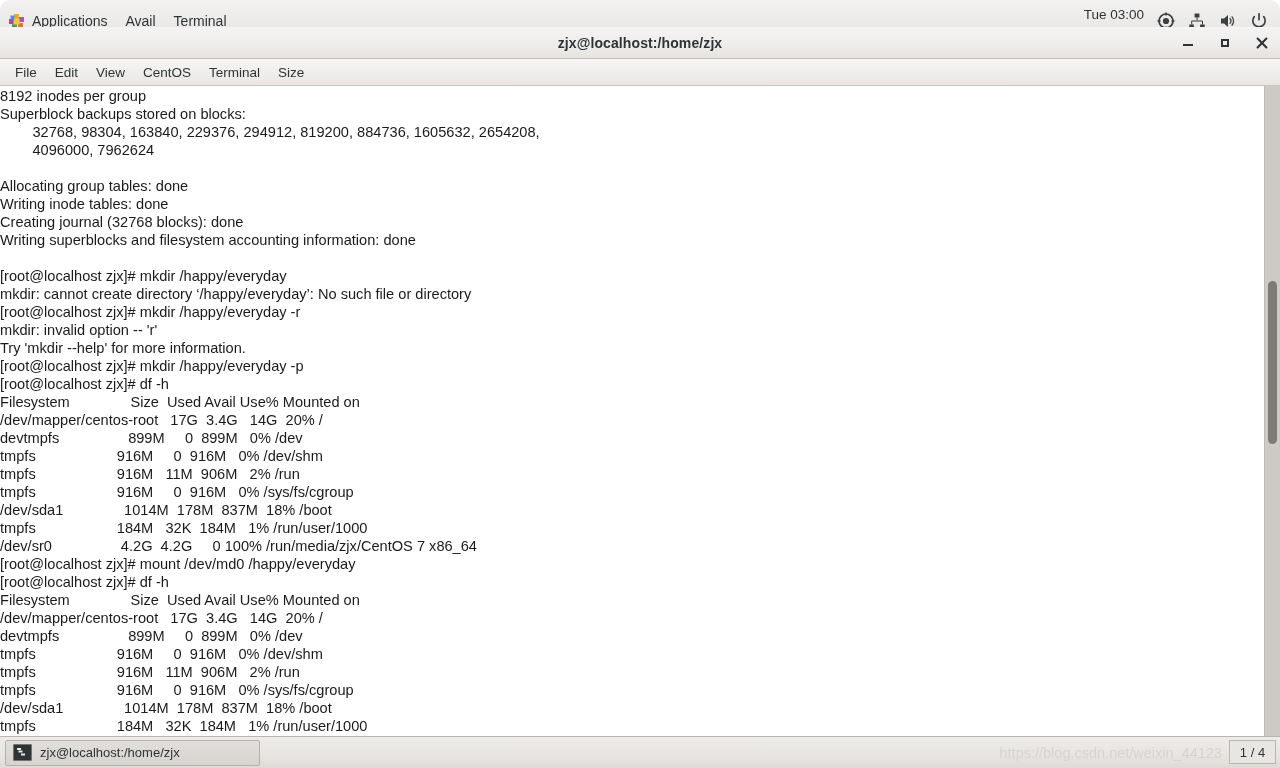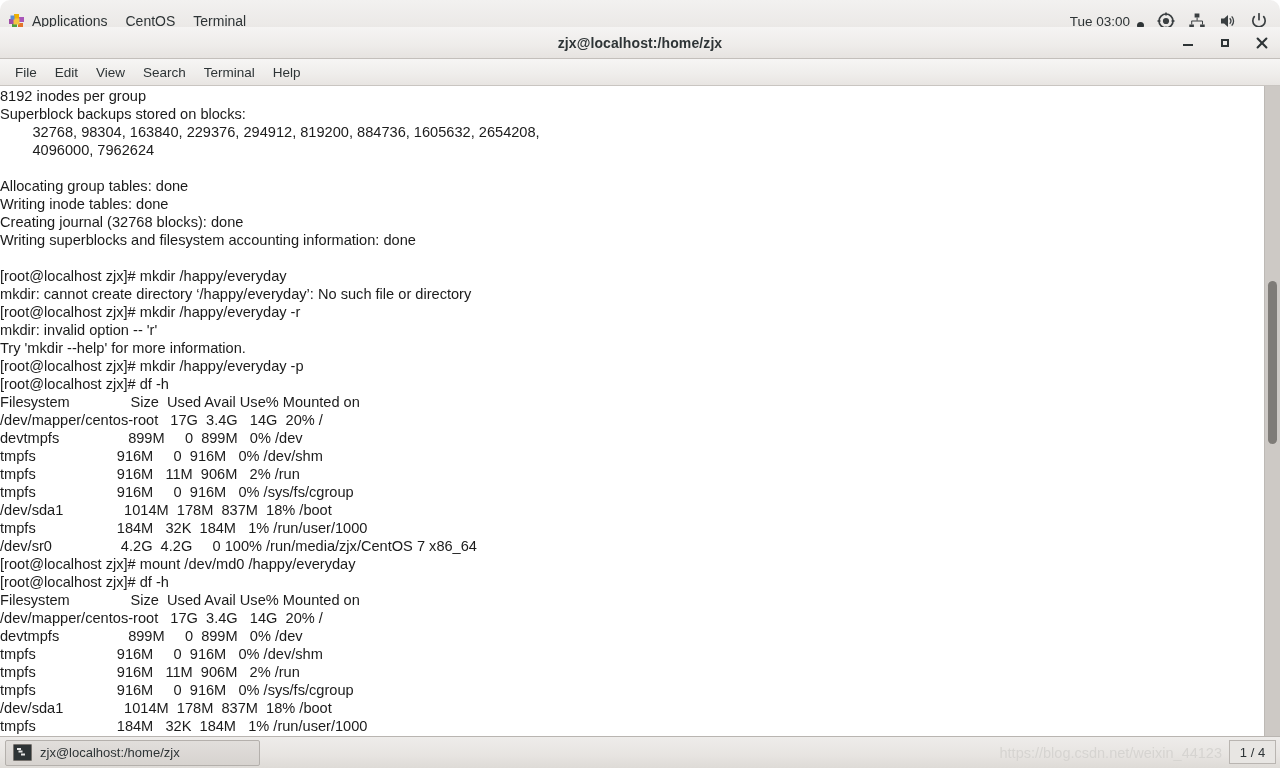--- a/index.html
+++ b/index.html
@@ -39,21 +39,21 @@
     position: relative;
   }
   .panel-right {
     margin-left: auto;
     display: flex; align-items: center;
     gap: 13px;
     padding-right: 12px;
   }
   #clock {
     font-size: 13.5px; color: #2e3436;
-    display: flex; align-items: flex-end; gap: 7px;
+    display: flex; align-items: flex-end; gap: 7px; flex-direction: column;
   }
   #clock .dot {
     width: 7px; height: 7px; border-radius: 50%;
     background: #2e3436; display: inline-block;
   }
   .panel-icon { width: 18px; height: 18px; display: block; }
 
   
   #window {
     position: absolute;
@@ -218,21 +218,21 @@
           <rect x="4" y="11" width="5" height="5" fill="#4f9e3f"></rect>
           <rect x="1" y="6" width="5" height="5" fill="#9f4fa8"></rect>
           <rect x="5.5" y="5.5" width="6" height="6" fill="#f4c542"></rect>
           <rect x="2.5" y="2.5" width="4" height="4" fill="#5a8cd6"></rect>
         </svg>
       </span>
       <span>Applications</span>
     </div>
 
     <div class="panel-menu">
-      <span>CentOS</span>
+      <span>Avail</span>
     </div>
 
     <div class="panel-menu">
       <span>Terminal</span>
     </div>
 
     <div class="panel-right">
       <div id="clock">
         <span>Tue 03:00</span>
         <span class="dot"></span>
@@ -298,23 +298,23 @@
             <path d="M2.6 2.6 L11.4 11.4 M11.4 2.6 L2.6 11.4" stroke="#2e3436" stroke-width="2.1" stroke-linecap="round"></path>
           </svg>
         </span>
       </div>
     </div>
 
     <div id="menubar">
       <div class="menu-item">File</div>
       <div class="menu-item">Edit</div>
       <div class="menu-item">View</div>
-      <div class="menu-item">Search</div>
+      <div class="menu-item">CentOS</div>
       <div class="menu-item">Terminal</div>
-      <div class="menu-item">Help</div>
+      <div class="menu-item">Size</div>
     </div>
 
     <div id="term-wrap">
       <div id="term-body">
         <pre id="term-text">8192 inodes per group
 Superblock backups stored on blocks:
         32768, 98304, 163840, 229376, 294912, 819200, 884736, 1605632, 2654208,
         4096000, 7962624
 
 Allocating group tables: done

